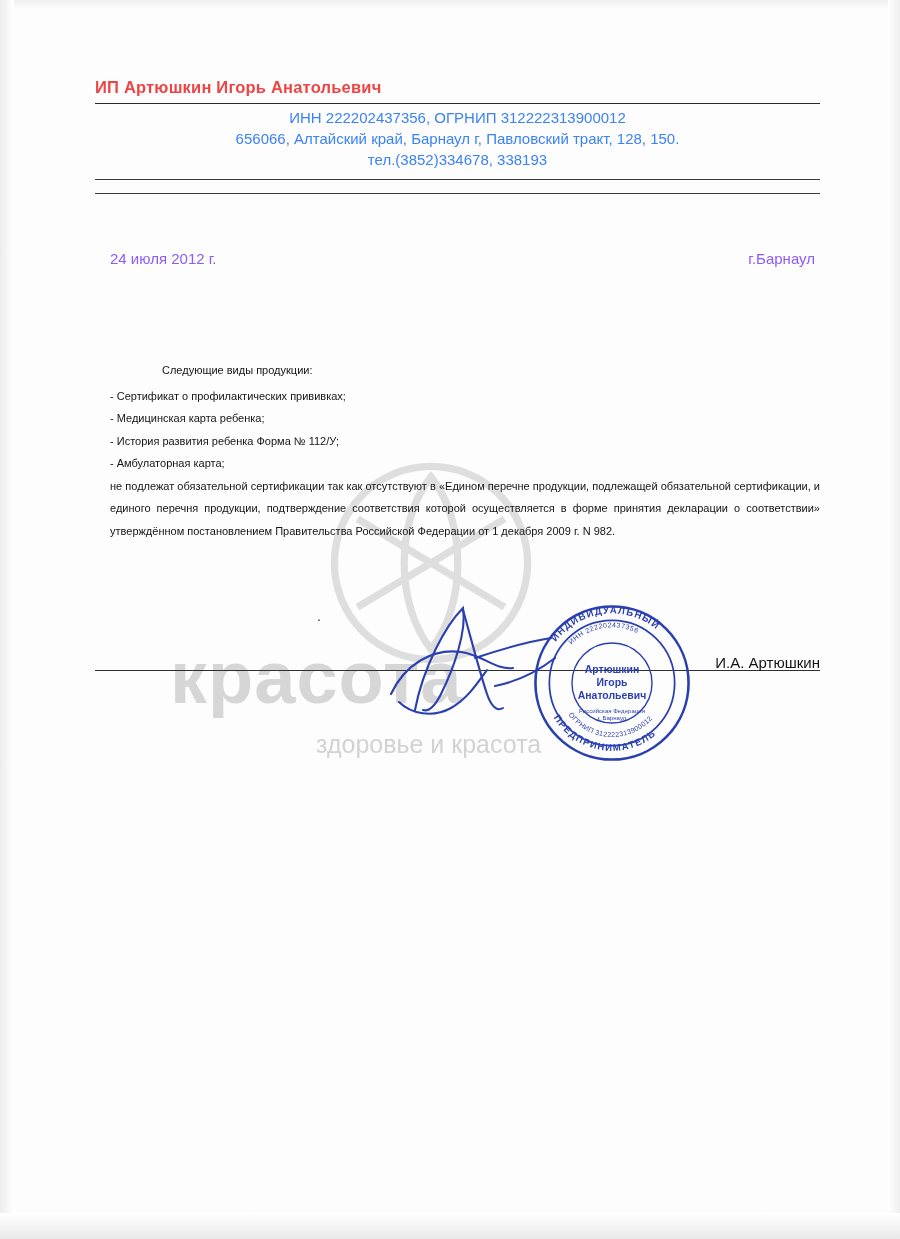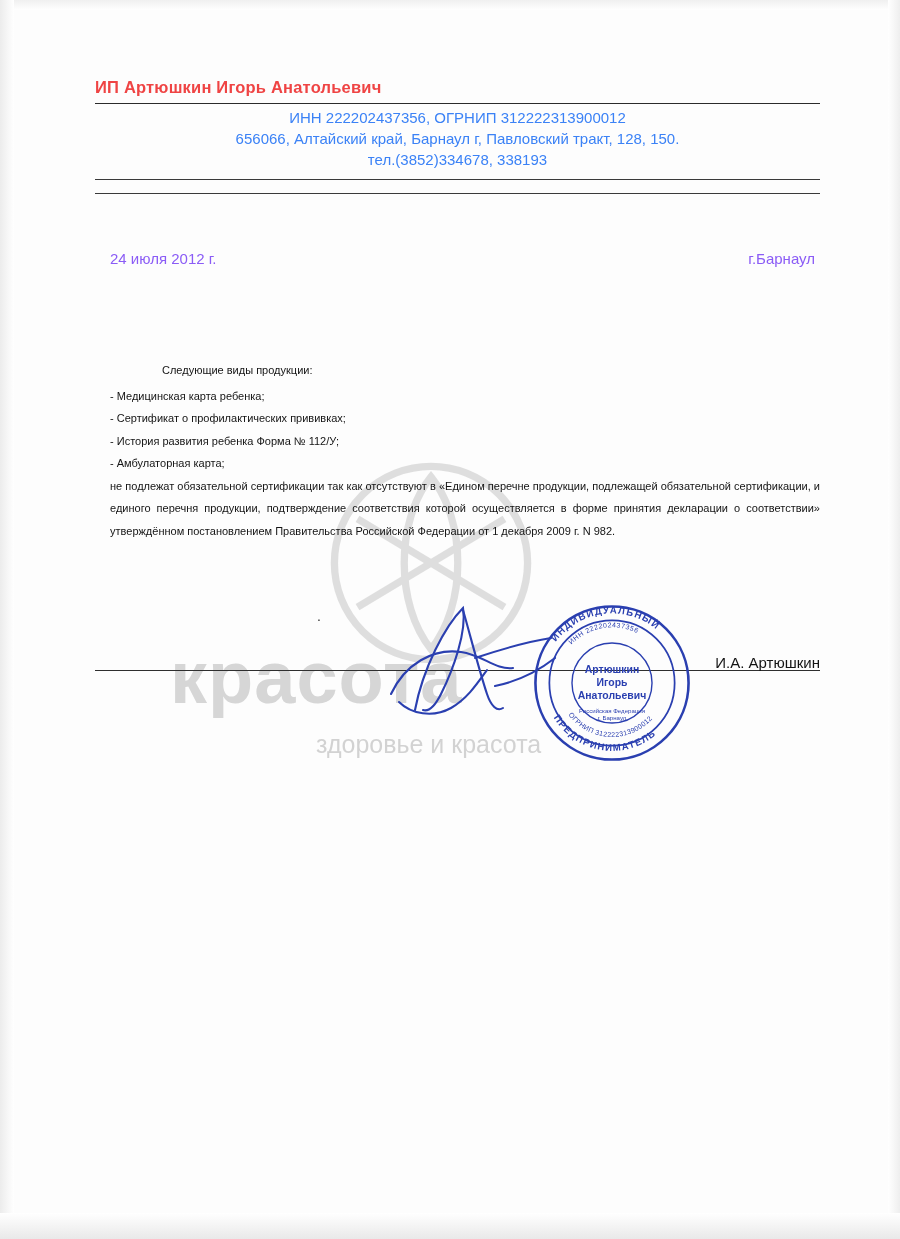--- a/index.html
+++ b/index.html
@@ -250,22 +250,22 @@
     <hr class="rule thin">
 
     <div class="date-row">
       <div class="date">24 июля 2012 г.</div>
       <div class="city">г.Барнаул</div>
     </div>
 
     <div class="body-block">
       <p class="lead">Следующие виды продукции:</p>
       <ul>
+        <li>- Сертификат о профилактических прививках;</li>
         <li>- Медицинская карта ребенка;</li>
-        <li>- Сертификат о профилактических прививках;</li>
         <li>- История развития ребенка Форма № 112/У;</li>
         <li>- Амбулаторная карта;</li>
       </ul>
       <p class="justified">не подлежат обязательной сертификации так как отсутствуют в «Едином перечне продукции, подлежащей обязательной сертификации, и единого перечня продукции, подтверждение соответствия которой осуществляется в форме принятия декларации о соответствии» утверждённом постановлением Правительства Российской Федерации от 1 декабря 2009 г. N 982.</p>
     </div>
 
     <div class="sign-area">
       <div class="sign-dot">.</div>
       <div class="sign-line"></div>
       <div class="sign-name">И.А. Артюшкин</div>

